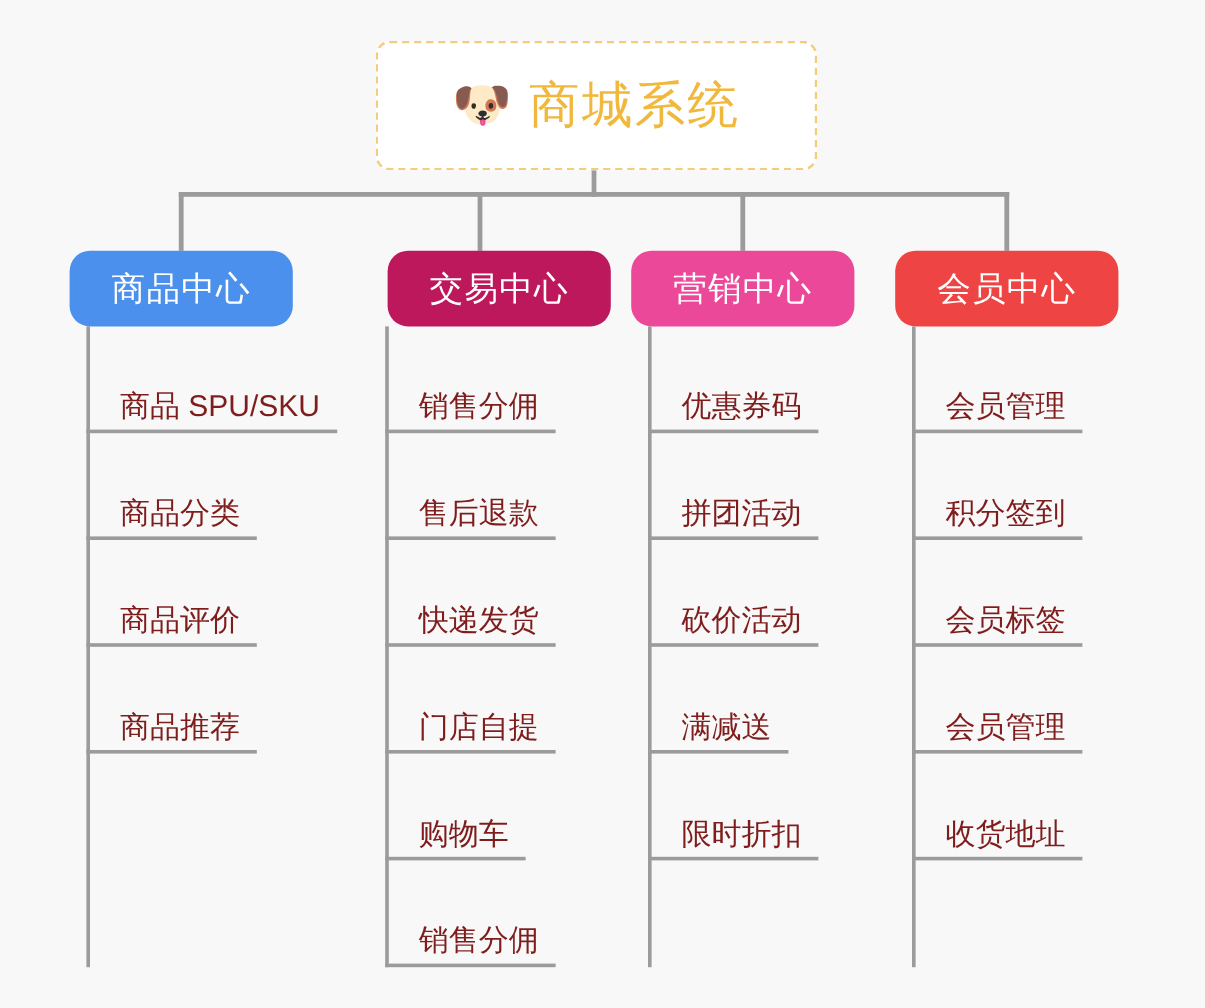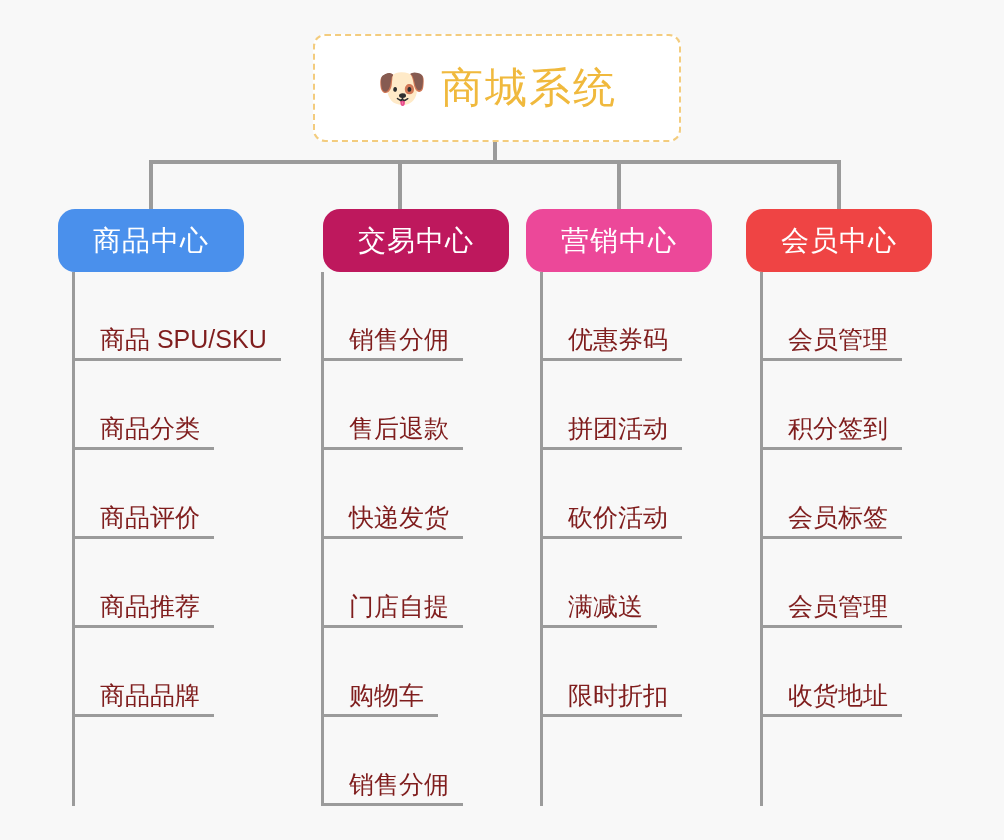--- a/index.html
+++ b/index.html
@@ -139,23 +139,20 @@
           </div>
           <div class="leaf">
             <div class="leaf-inner"><span class="leaf-label">商品分类</span></div>
           </div>
           <div class="leaf">
             <div class="leaf-inner"><span class="leaf-label">商品评价</span></div>
           </div>
           <div class="leaf">
             <div class="leaf-inner"><span class="leaf-label">商品推荐</span></div>
           </div>
-          <div class="leaf">
-            <div class="leaf-inner"><span class="leaf-label">商品品牌</span></div>
-          </div>
         </div>
       </div>
       <div class="branch" style="left: 307px;">
         <div class="branch-header" style="background: #be185d; margin-left: 16px;">
           <span>交易中心</span>
         </div>
         <div class="branch-trunk" style="height: 534px;"></div>
         <div class="leaf-list">
           <div class="leaf">
             <div class="leaf-inner"><span class="leaf-label">销售分佣</span></div>

